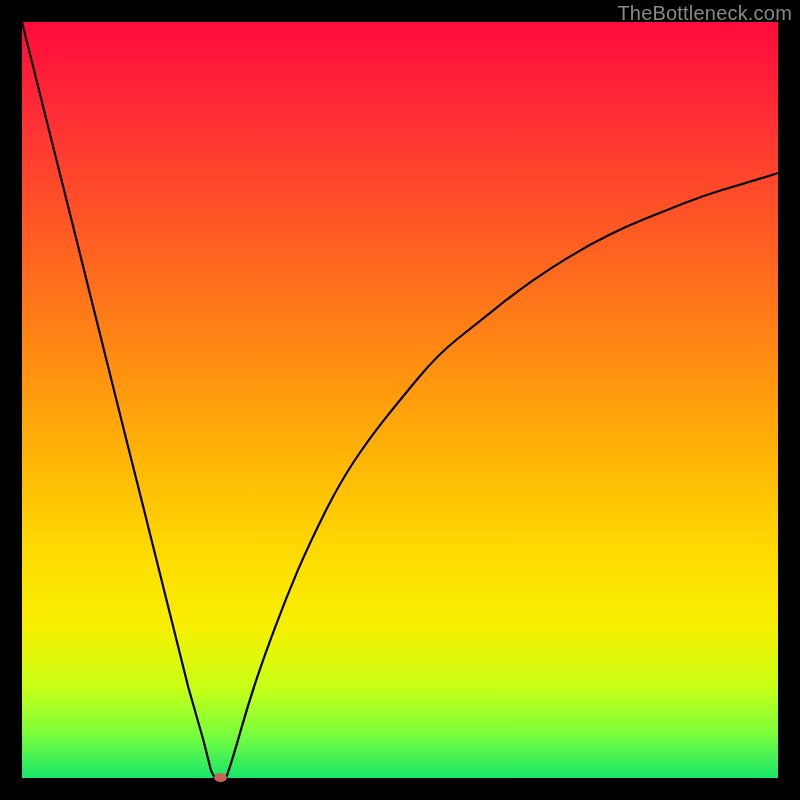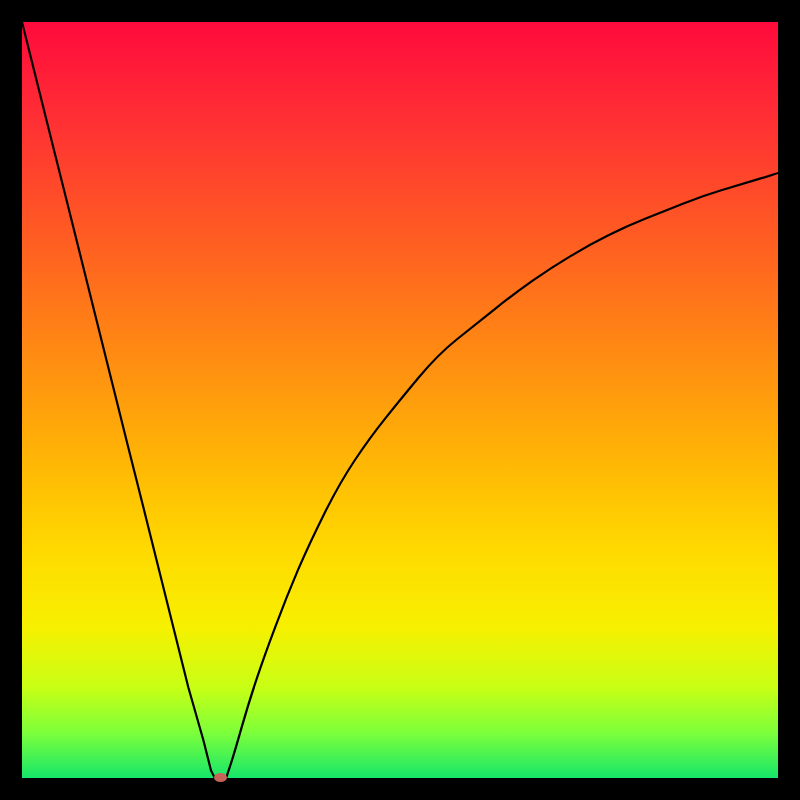--- a/index.html
+++ b/index.html
@@ -64,13 +64,14 @@
 <div class="frame">
   <div class="plot-area">
 
     <svg class="curve" id="curve-svg" viewBox="0 0 756 756" preserveAspectRatio="none">
       <path id="curve-path" fill="none" stroke="#000" stroke-width="2.2" stroke-linejoin="round" stroke-linecap="round" d="M0.0,0.0 L15.1,60.5 L30.2,121.0 L45.4,181.4 L60.5,241.9 L75.6,302.4 L90.7,362.9 L105.8,423.4 L121.0,483.8 L136.1,544.3 L151.2,604.8 L166.3,665.3 L181.4,718.2 L189.0,748.4 L192.8,756.0 L204.1,756.0 L204.1,756.0 Q204.1,756.0 207.9,744.7 Q211.7,733.3 219.2,706.9 Q226.8,680.4 234.4,657.7 Q241.9,635.0 253.3,604.8 Q264.6,574.6 275.9,548.1 Q287.3,521.6 302.4,491.4 Q317.5,461.2 332.6,438.5 Q347.8,415.8 362.9,396.9 Q378.0,378.0 396.9,355.3 Q415.8,332.6 434.7,317.5 Q453.6,302.4 472.5,287.3 Q491.4,272.2 510.3,258.9 Q529.2,245.7 548.1,234.4 Q567.0,223.0 585.9,213.6 Q604.8,204.1 623.7,196.6 Q642.6,189.0 661.5,181.4 Q680.4,173.9 699.3,168.2 Q718.2,162.5 737.1,156.9 T756.0,151.2 "></path>
     </svg>
 
     <div class="bottom-dot" id="marker-dot" style="left: 192.072px; top: 751px; background: rgb(198, 100, 90);"></div>
 
   </div>
+  <div class="watermark">TheBottleneck.com</div>
 </div>
 
 </body></html>

